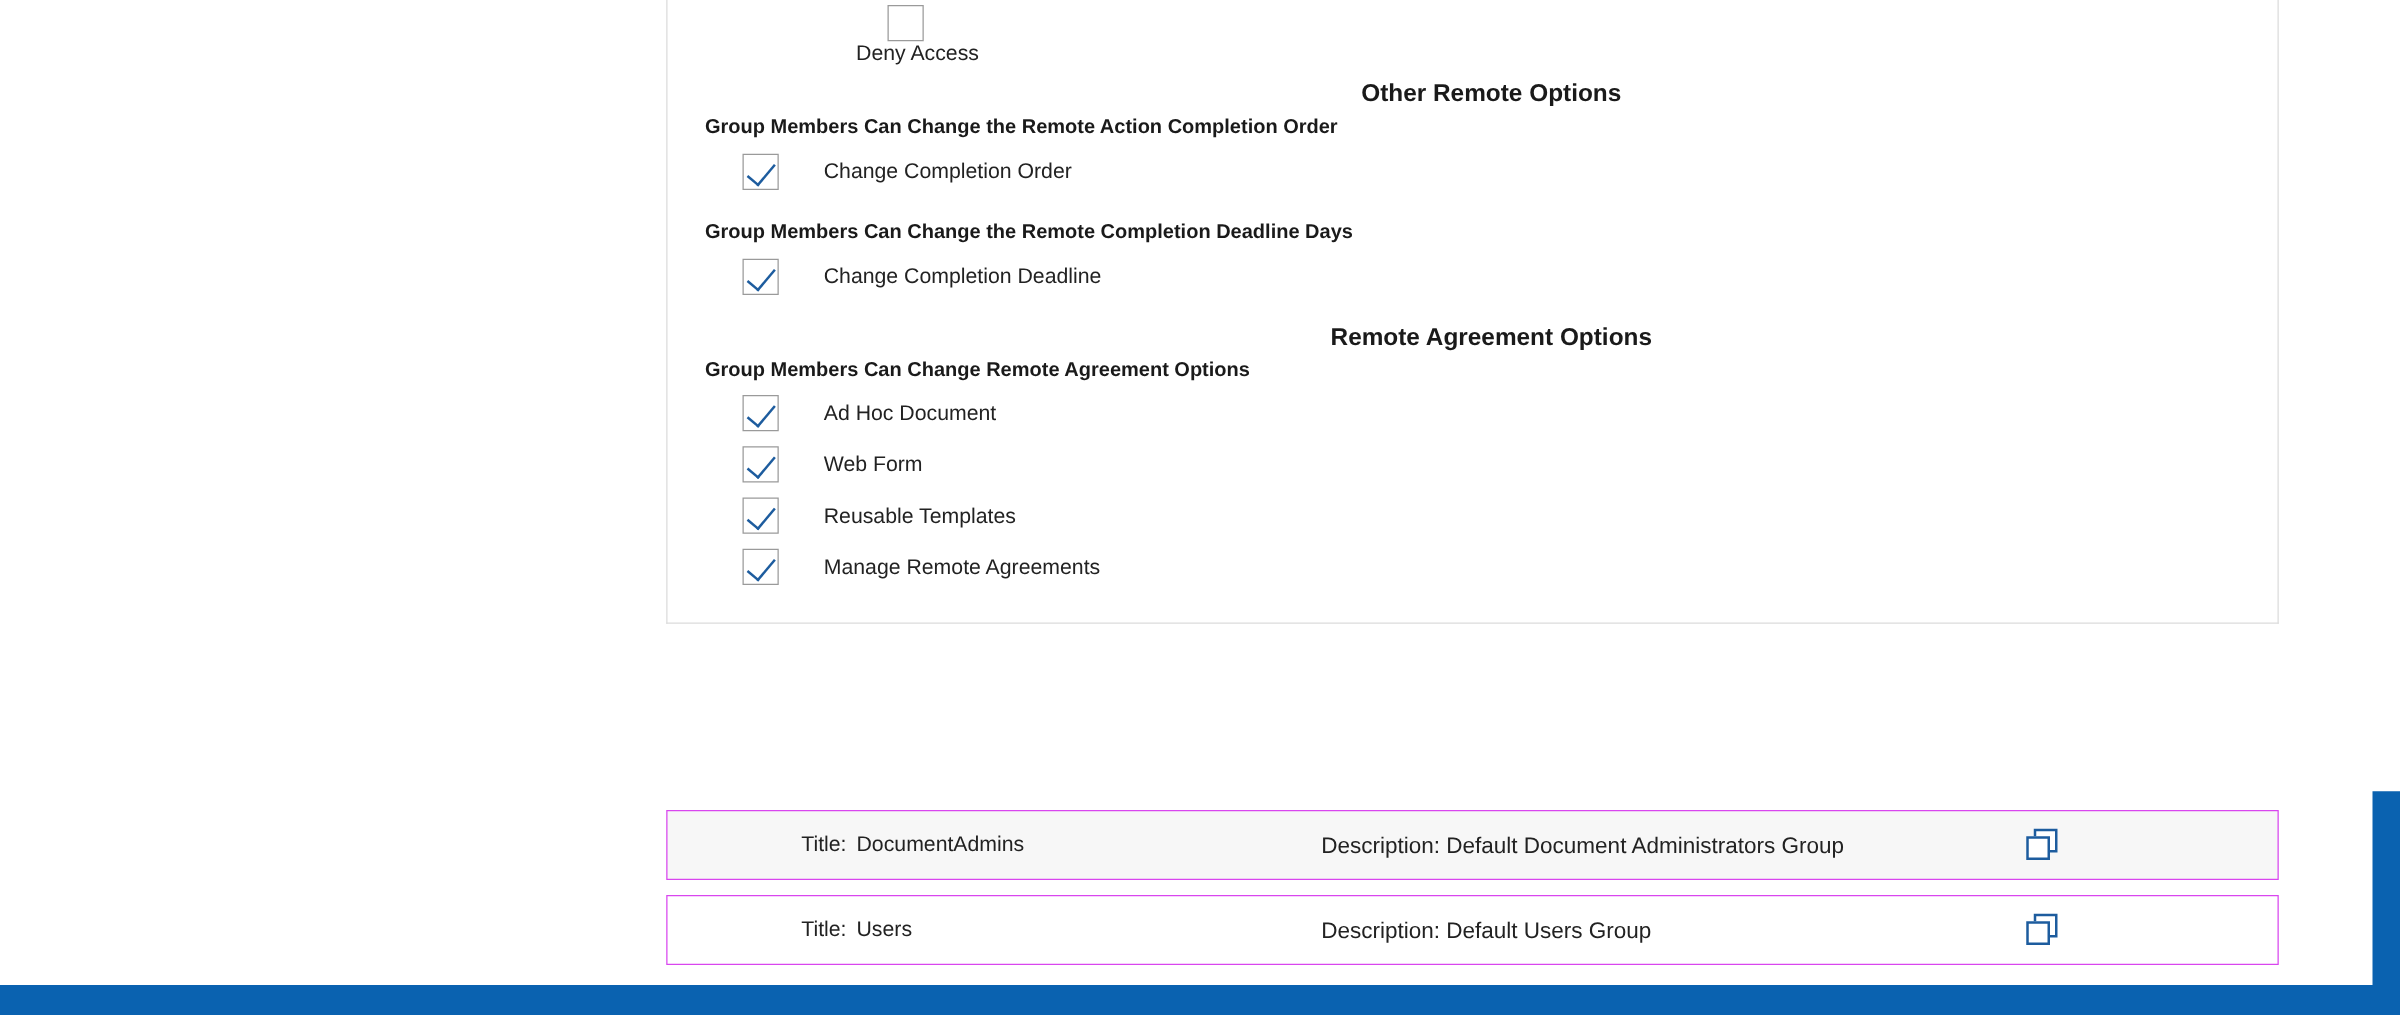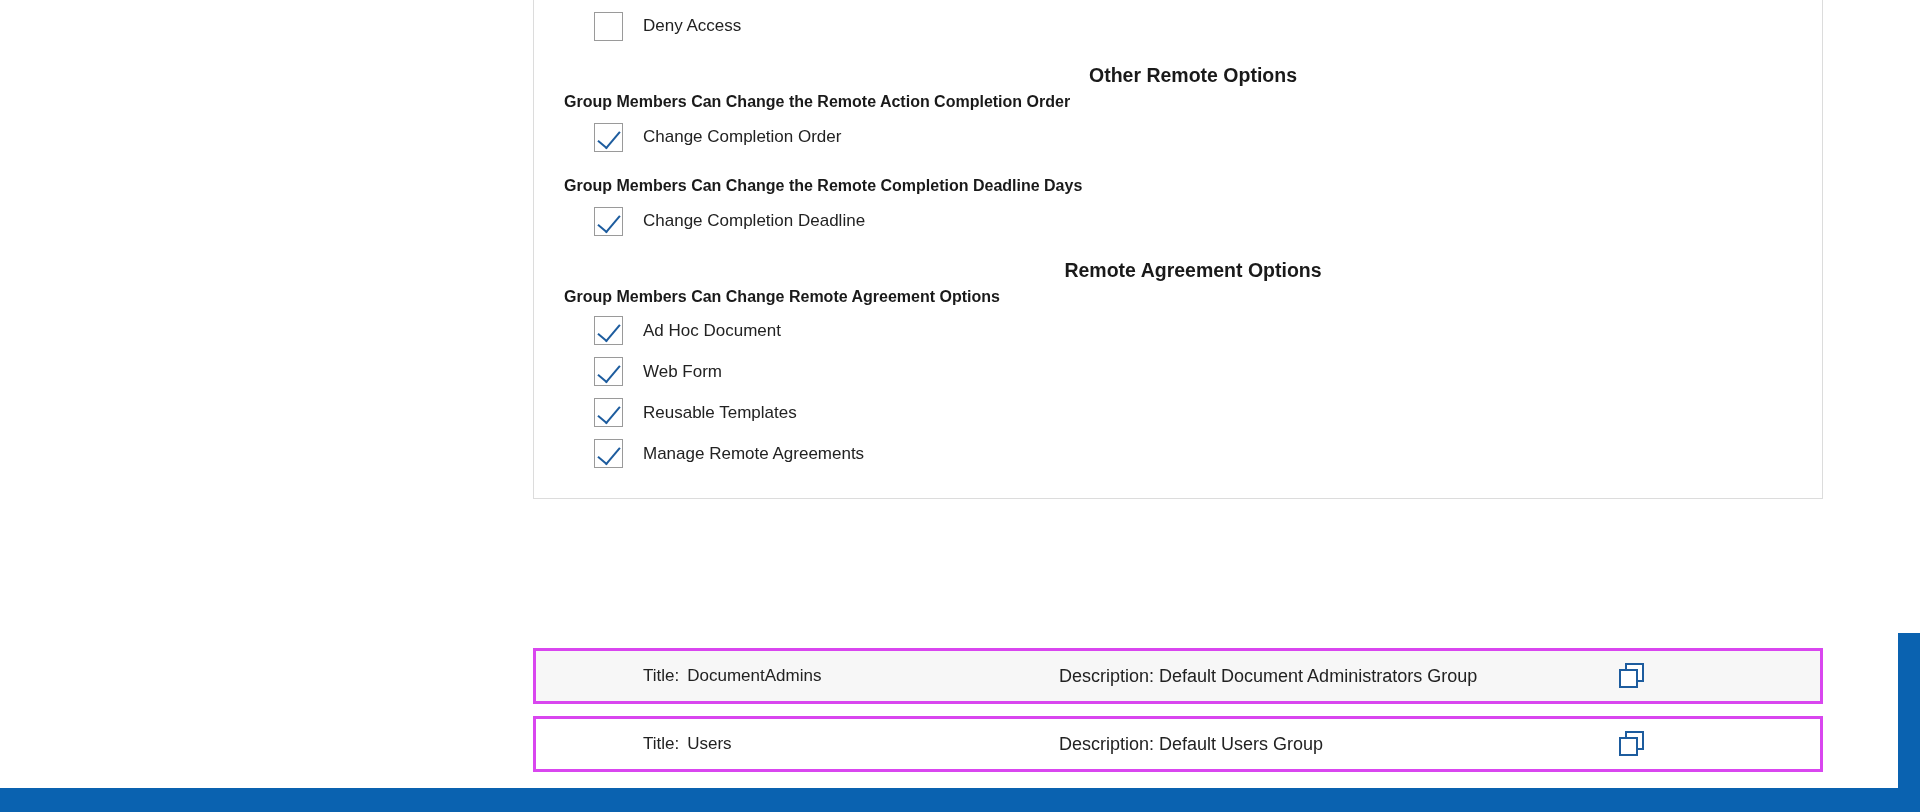--- a/index.html
+++ b/index.html
@@ -45,20 +45,21 @@
 
   .row-indent {
     padding-left: 60px;
   }
 
   
   .cb-row {
     display: flex;
     align-items: center;
     height: 44px;
+    gap: 16px;
   }
   .cb-row.compact { height: 41px; align-items: center; }
 
   .checkbox {
     width: 29px;
     height: 29px;
     border: 1px solid #9a9a9a;
     background: #ffffff;
     box-sizing: border-box;
     position: relative;
@@ -86,20 +87,21 @@
   
   .cb-grid {
     display: flex;
     flex-wrap: wrap;
   }
   .cb-grid .cb-cell {
     width: 280px;
     display: flex;
     align-items: center;
     height: 44px;
+    flex-direction: column;
   }
 
   
   .section-title {
     font-size: 19.5px;
     font-weight: bold;
     color: #1a1a1a;
     margin: 16px 0 4px 0;
     padding-left: 30px;
     text-align: center;
@@ -113,21 +115,21 @@
   }
   .spacer-sm { height: 12px; }
 
   
   .group-row {
     position: absolute;
     left: 533px;
     width: 1290px;
     height: 56px;
     background: #f7f7f7;
-    border: 3px solid #d946ef;
+    border: 1px solid #d946ef;
     box-sizing: border-box;
     display: flex;
     align-items: center;
   }
   .group-row.alt { background: #ffffff; }
 
   .group-title-block {
     display: flex;
     align-items: baseline;
     margin-left: 107px;

